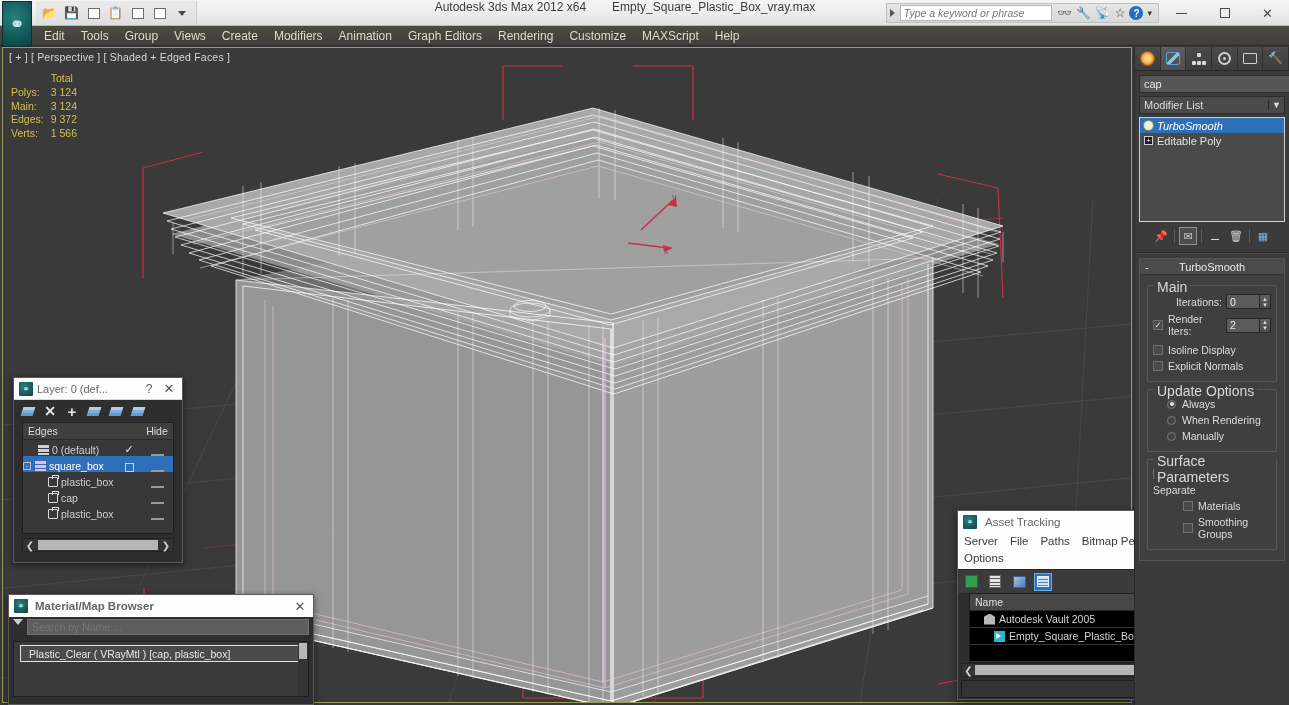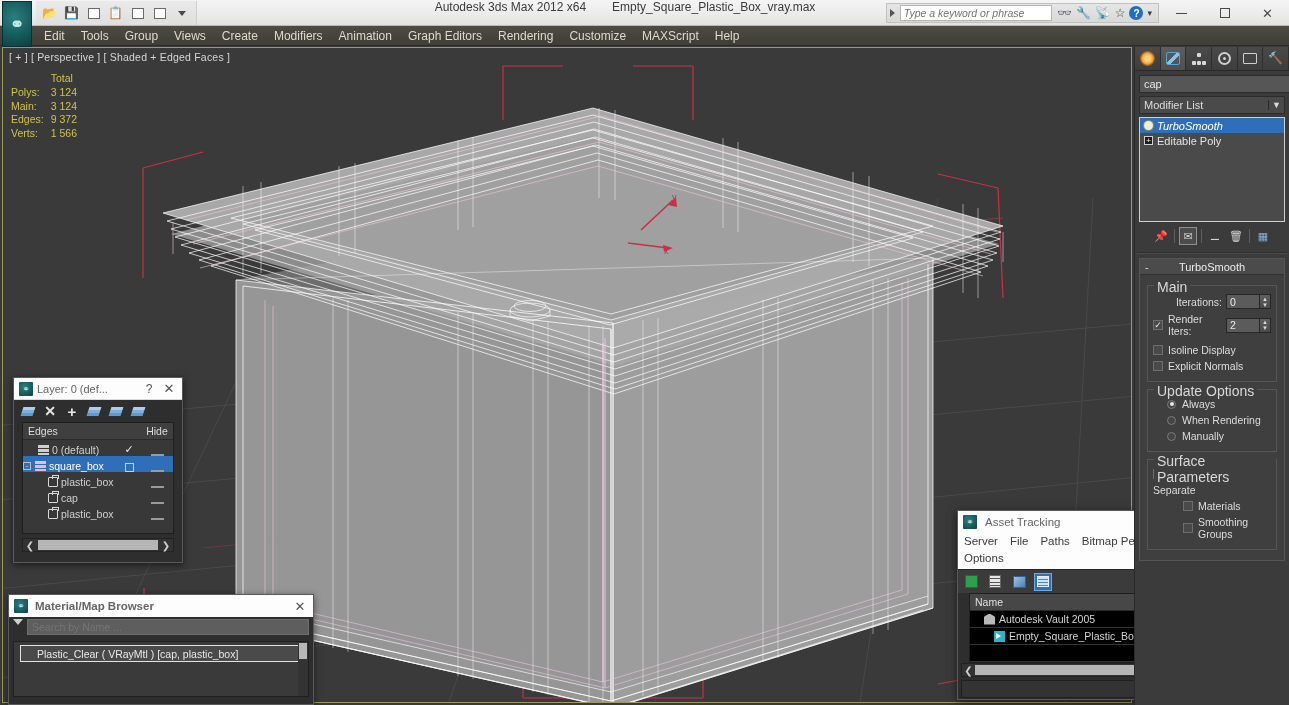--- a/index.html
+++ b/index.html
@@ -143,21 +143,21 @@
     position: absolute; left: 8px; top: 594px; width: 306px; height: 111px;
     background: #2e2e2e; border: 1px solid #5a5a5a; box-shadow: 0 2px 7px rgba(0,0,0,.5);
   }
   .mb-title { height: 22px; background: #fdfdfd; display: flex; align-items: center; padding: 0 2px; }
   .mb-titletext { flex: 1; color: #666; font-size: 11.5px; padding-left: 3px; font-weight: bold; }
   .mb-searchrow { display: flex; align-items: flex-start; height: 20px; padding: 2px 4px 0 4px; gap: 4px; }
   .mb-caret { width: 0; height: 0; border-left: 5px solid transparent; border-right: 5px solid transparent; border-top: 6px solid #cfcfcf; }
   .mb-search { flex: 1; height: 16px; background: #5e5e5e; border: 1px solid #6e6e6e; color: #d2d2d2; font-size: 10.5px; padding: 0 4px; font-family: "Liberation Sans", sans-serif; font-style: normal; }
   .mb-body { margin: 4px 4px 0 4px; border: 1px solid #1f1f1f; background: #3a3a3a; height: 56px; position: relative; }
   .mb-group { height: 15px; background: #454545; border-bottom: 1px solid #2c2c2c; font-size: 10.5px; color: #dcdcdc; display: flex; align-items: center; padding-left: 4px; }
-  .mb-entry { margin: 3px 3px 0 6px; height: 17px; border: 1px solid #e3e3e3; background: #4a4a4a; color: #e8e8e8; font-size: 10.5px; display: flex; align-items: center; padding-left: 16px; }
+  .mb-entry { margin: 3px 3px 0 6px; height: 17px; border: 1px solid #e3e3e3; background: #4a4a4a; color: #e8e8e8; font-size: 10.5px; display: flex; align-items: center; padding-left: 8px; }
   .mb-vscroll { position: absolute; right: 0; top: 0; width: 10px; height: 100%; background: #333; }
   .mb-vthumb { width: 8px; height: 16px; background: #b6b6b6; margin: 1px; }
 
   
   .assettrack {
     position: absolute; left: 957px; top: 510px; width: 328px; height: 190px;
     background: #2e2e2e; border: 1px solid #5a5a5a; box-shadow: 0 2px 8px rgba(0,0,0,.55);
   }
   .at-title { height: 22px; background: #fdfdfd; display: flex; align-items: center; padding: 0 2px; }
   .at-titletext { flex: 1; color: #666; font-size: 11.5px; padding-left: 4px; }

